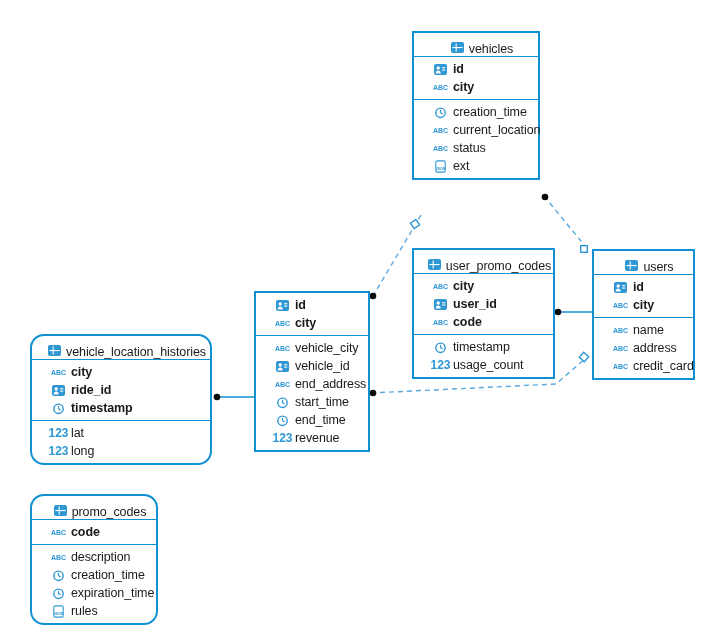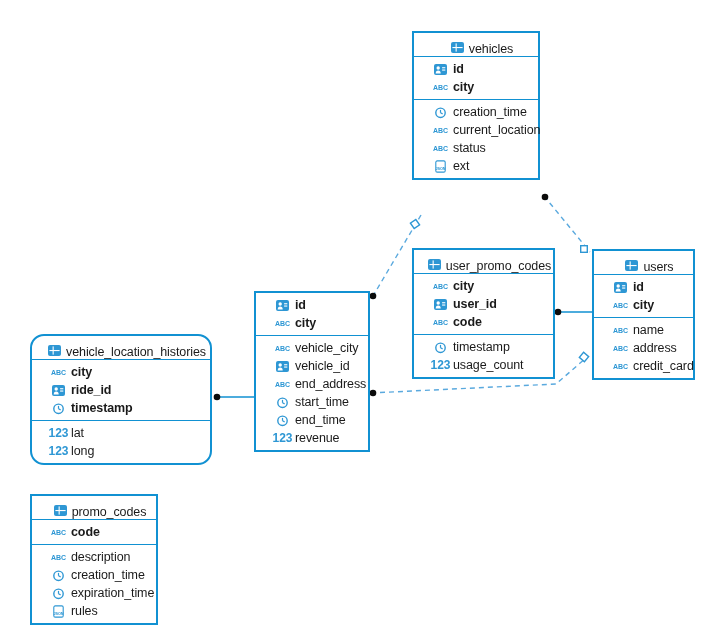--- a/index.html
+++ b/index.html
@@ -336,21 +336,21 @@
             <span class="lbl">lat</span>
           </div>
           <div class="row">
             <span class="ic">
               <span class="ic-num">123</span>
             </span>
             <span class="lbl">long</span>
           </div>
         </div>
       </div>
-      <div class="table" style="left: 30px; top: 494px; width: 128px;">
+      <div class="table" style="left: 30px; top: 494px; width: 128px; border-radius: 14px;">
         <div class="hdr">
           <span class="ichdr"><svg width="13" height="11" viewBox="0 0 13 11">
               <rect x="0" y="0" width="13" height="11" rx="2" fill="#2e97d4"></rect>
               <rect x="4.6" y="1.4" width="1.1" height="8.2" fill="#fff"></rect>
               <rect x="1.4" y="5" width="10.2" height="1.1" fill="#fff"></rect>
             </svg></span>
           <span>promo_codes</span>
         </div>
         <div class="grp">
           <div class="row key">

